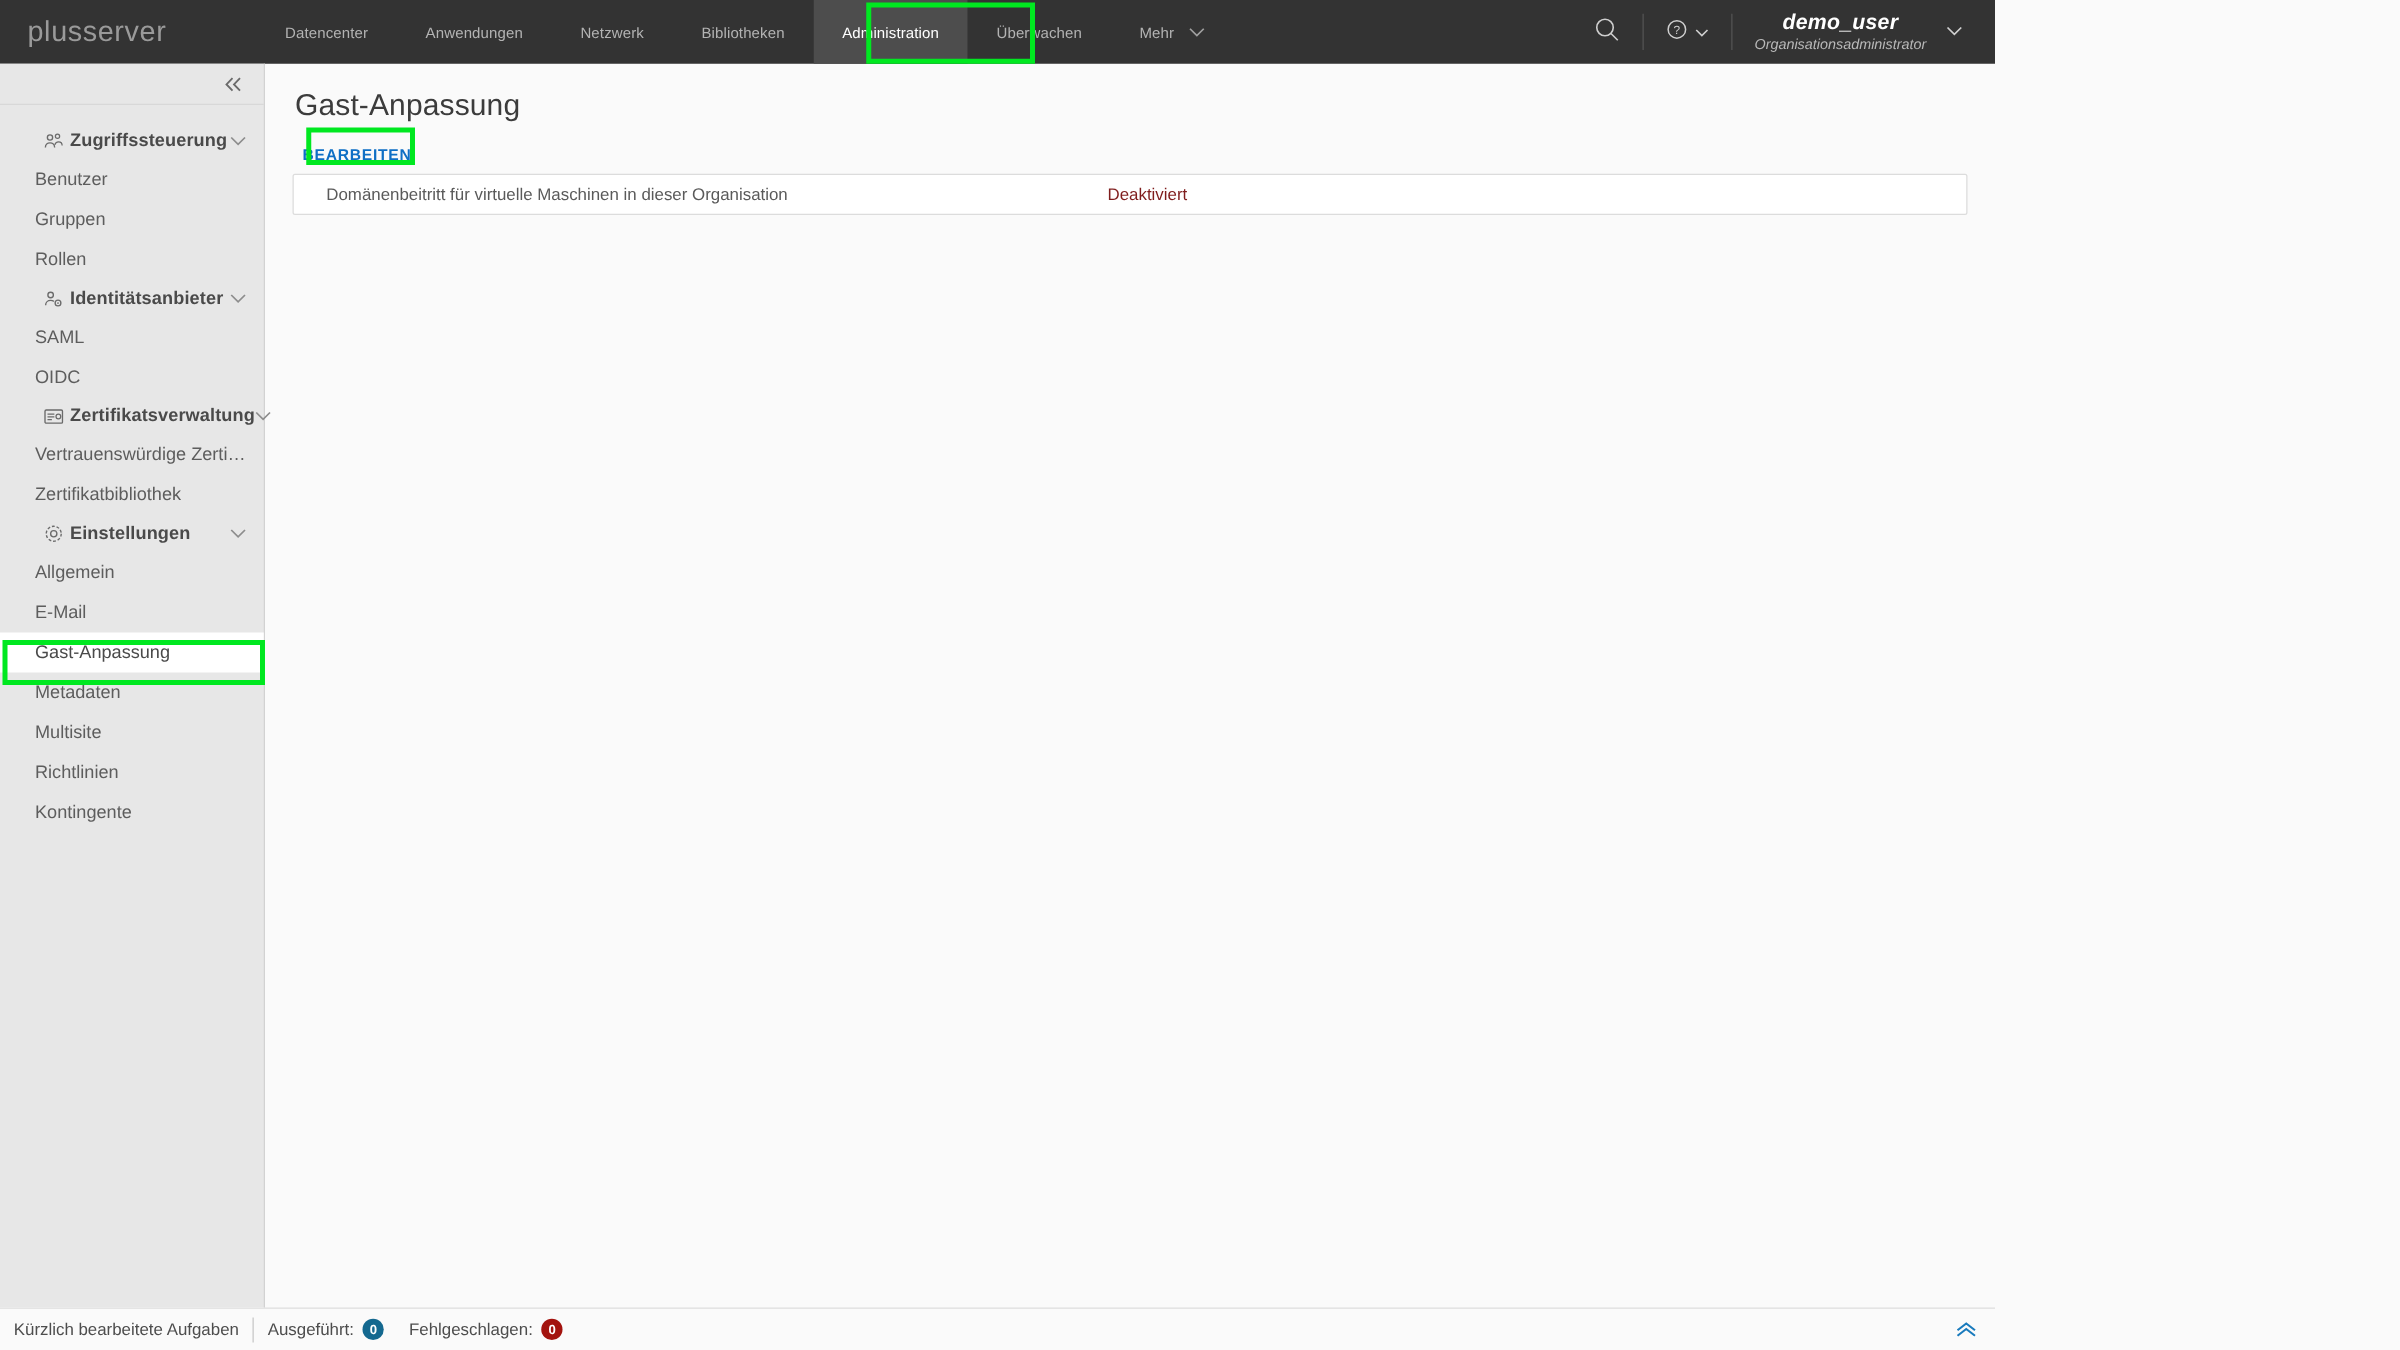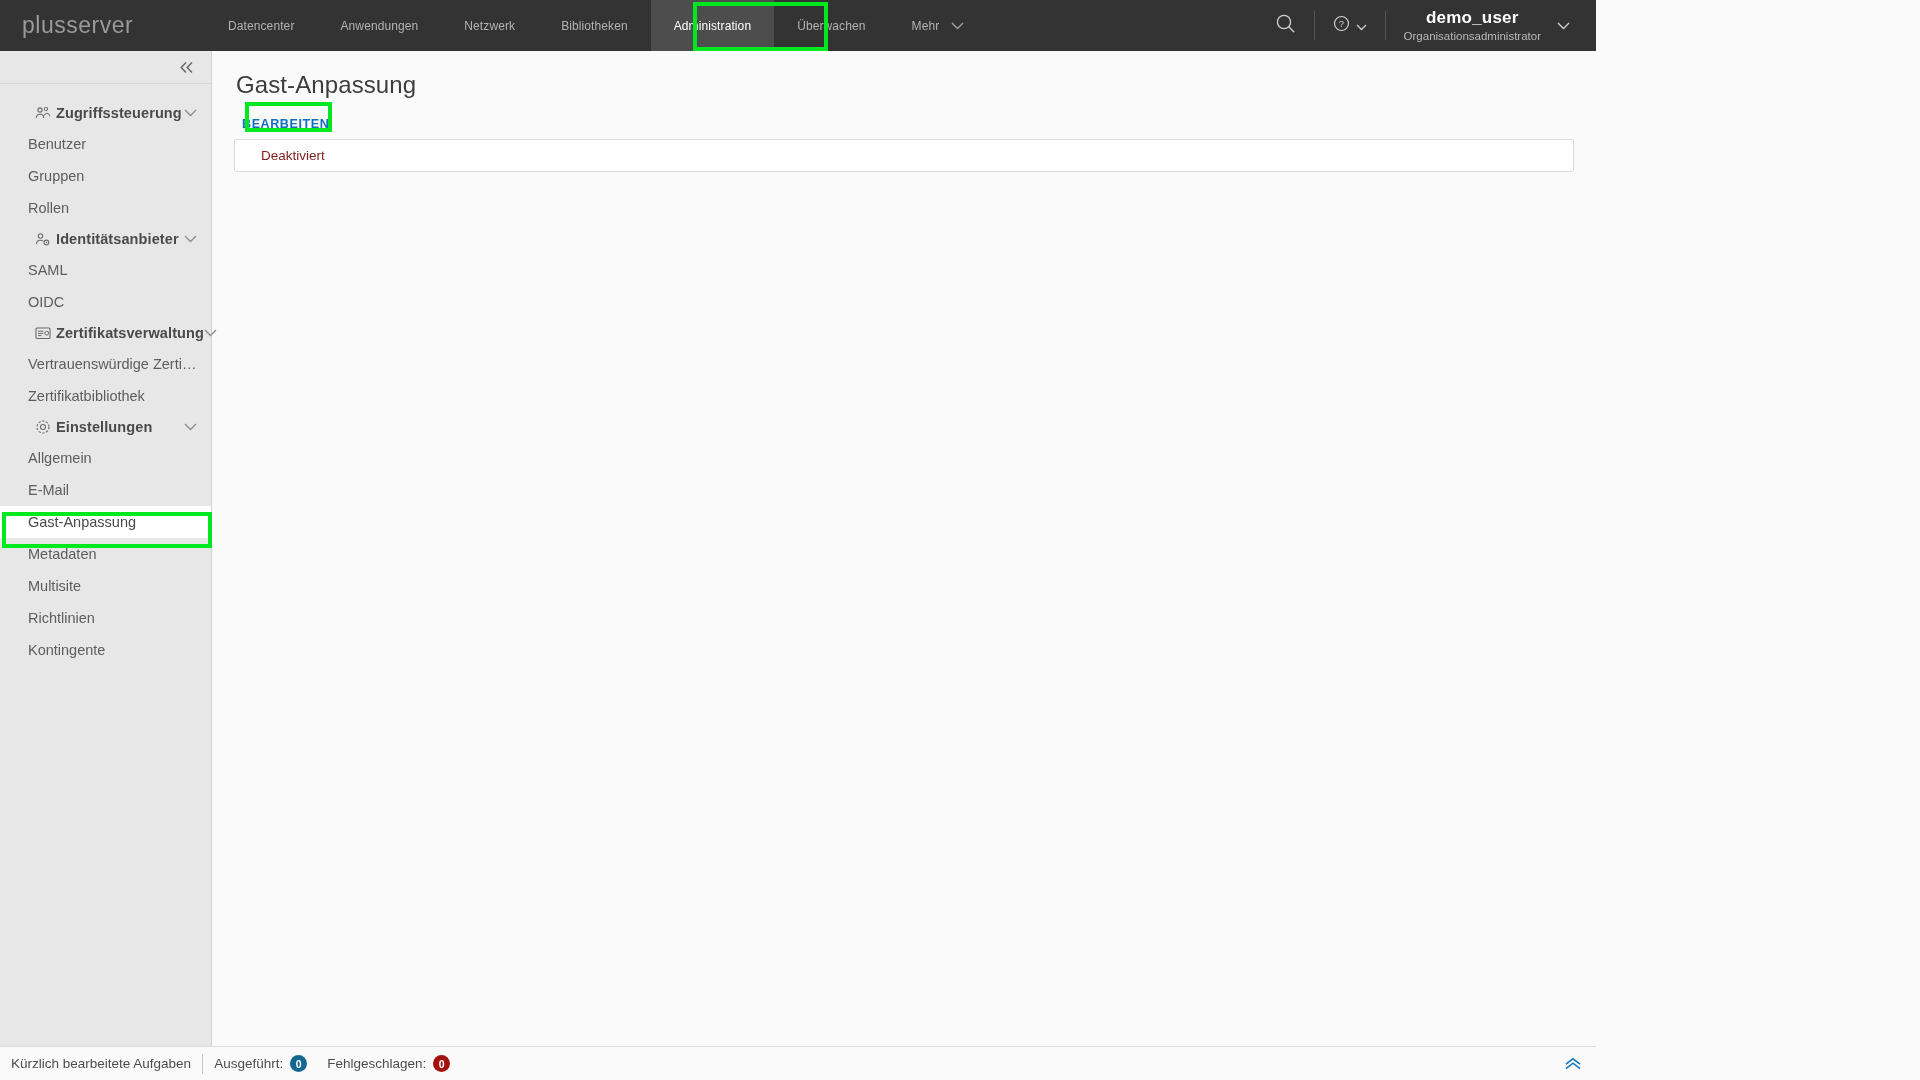--- a/index.html
+++ b/index.html
@@ -31,21 +31,21 @@
   .nav-item.active { background: #4d4d4d; color: #ffffff; text-align: right; }
   .nav-item .chev { margin-left: 12px; opacity: .85; }
   .nav-right {
     margin-left: auto; display: flex; align-items: center;
     padding-right: 26px; gap: 0;
   }
   .nav-sep { width: 1px; height: 29px; background: #545454; margin: 0 18px; }
   .icon-btn { display: flex; align-items: center; cursor: pointer; color: #cfcfcf; }
   .help-btn { display: flex; align-items: center; gap: 6px; cursor: pointer; color: #cfcfcf; }
   .user-box { display: flex; align-items: center; gap: 16px; cursor: pointer; }
-  .user-text { text-align: center; line-height: 1.15; }
+  .user-text { text-align: center; line-height: 1.15; font-style: italic; }
   .user-name { color: #ffffff; font-size: 17px; font-weight: bold; letter-spacing: .2px; }
   .user-role { color: #b9b9b9; font-size: 11.5px; margin-top: 2px; }
 
   
   .body-row { flex: 1; display: flex; min-height: 0; }
 
   
   .sidebar {
     width: 212px; flex: 0 0 212px; background: #e7e7e7;
     border-right: 1px solid #d2d2d2;
@@ -301,20 +301,21 @@
     </div>
 
     <div class="main">
       <h1 class="page-title">Gast-Anpassung</h1>
 
       <div class="toolbar">
         <button class="btn-link">BEARBEITEN</button>
       </div>
 
       <div class="card">
+        <div class="card-label">Domänenbeitritt für virtuelle Maschinen in dieser Organisation</div>
         <div class="card-value">Deaktiviert</div>
       </div>
     </div>
   </div>
 
   <div class="footer">
     <span class="footer-label">Kürzlich bearbeitete Aufgaben</span>
     <span class="f-sep"></span>
     <span class="f-stat">
       <span>Ausgeführt:</span>

